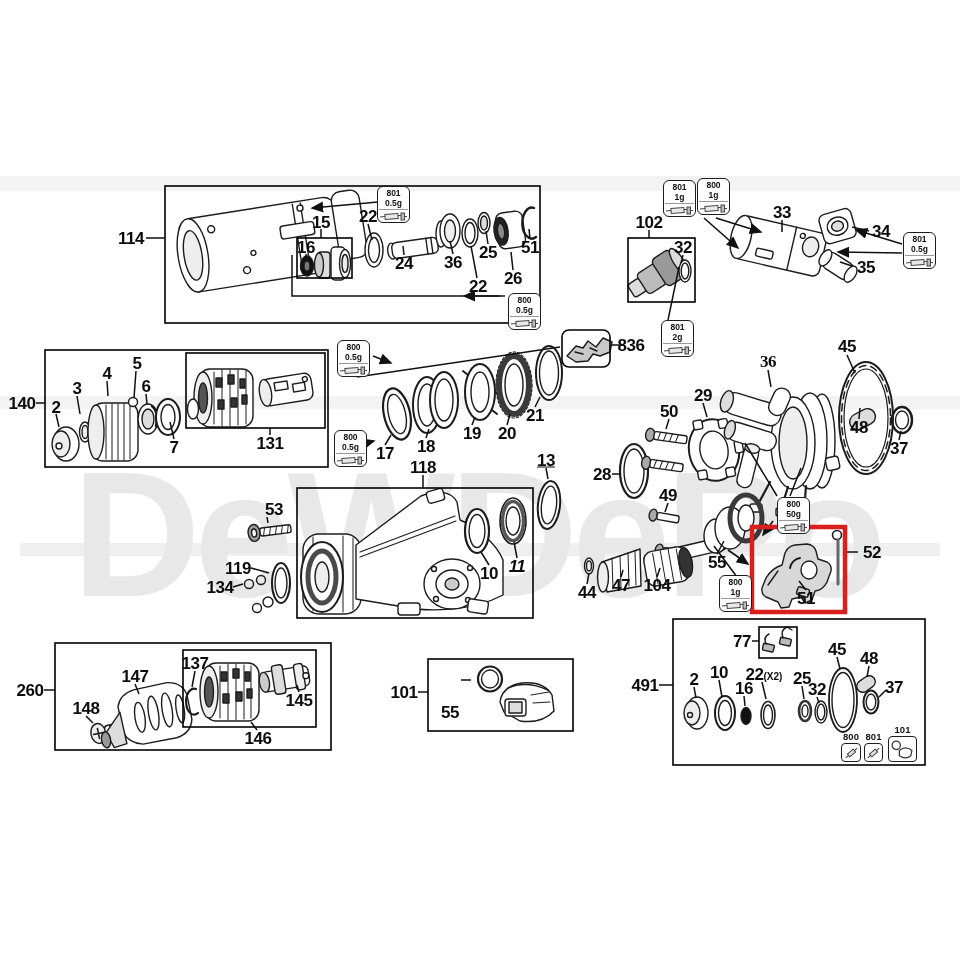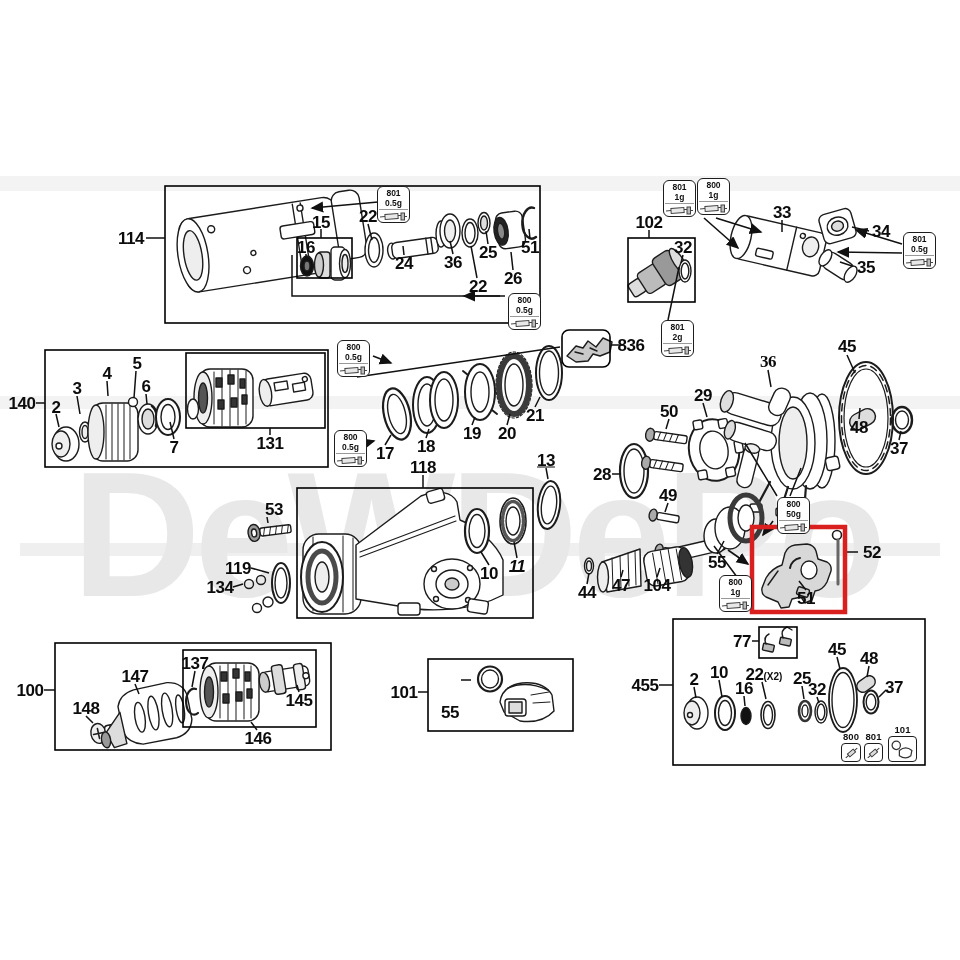--- a/index.html
+++ b/index.html
@@ -553,29 +553,29 @@
       <div class="plabel" style="left: 899px; top: 448px;">37</div>
       <div class="plabel" style="left: 703px; top: 395px;">29</div>
       <div class="plabel" style="left: 669px; top: 411px;">50</div>
       <div class="plabel" style="left: 668px; top: 495px;">49</div>
       <div class="plabel" style="left: 717px; top: 562px;">55</div>
       <div class="plabel" style="left: 657px; top: 585px;">104</div>
       <div class="plabel" style="left: 621px; top: 585px; text-align: right;">47</div>
       <div class="plabel" style="left: 587px; top: 592px;">44</div>
       <div class="plabel" style="left: 806px; top: 598px;">51</div>
       <div class="plabel" style="left: 872px; top: 552px;">52</div>
-      <div class="plabel" style="left: 30px; top: 690px;">100</div>
+      <div class="plabel" style="left: 30px; top: 690px;">260</div>
       <div class="plabel" style="left: 86px; top: 708px;">148</div>
       <div class="plabel" style="left: 135px; top: 676px;">147</div>
       <div class="plabel" style="left: 195px; top: 663px;">137</div>
       <div class="plabel" style="left: 299px; top: 700px;">145</div>
       <div class="plabel" style="left: 258px; top: 738px;">146</div>
       <div class="plabel" style="left: 404px; top: 692px;">101</div>
       <div class="plabel" style="left: 450px; top: 680px; margin-top: 32px;">55</div>
-      <div class="plabel" style="left: 645px; top: 685px;">455</div>
+      <div class="plabel" style="left: 645px; top: 685px;">491</div>
       <div class="plabel" style="left: 742px; top: 641px;">77</div>
       <div class="plabel" style="left: 694px; top: 679px;">2</div>
       <div class="plabel" style="left: 719px; top: 672px;">10</div>
       <div class="plabel" style="left: 744px; top: 688px;">16</div>
       <div class="plabel" style="left: 764px; top: 674px;">22<span class="suffix">(X2)</span></div>
       <div class="plabel" style="left: 802px; top: 678px;">25</div>
       <div class="plabel" style="left: 817px; top: 689px;">32</div>
       <div class="plabel" style="left: 837px; top: 649px;">45</div>
       <div class="plabel" style="left: 869px; top: 658px;">48</div>
       <div class="plabel" style="left: 894px; top: 687px;">37</div>

